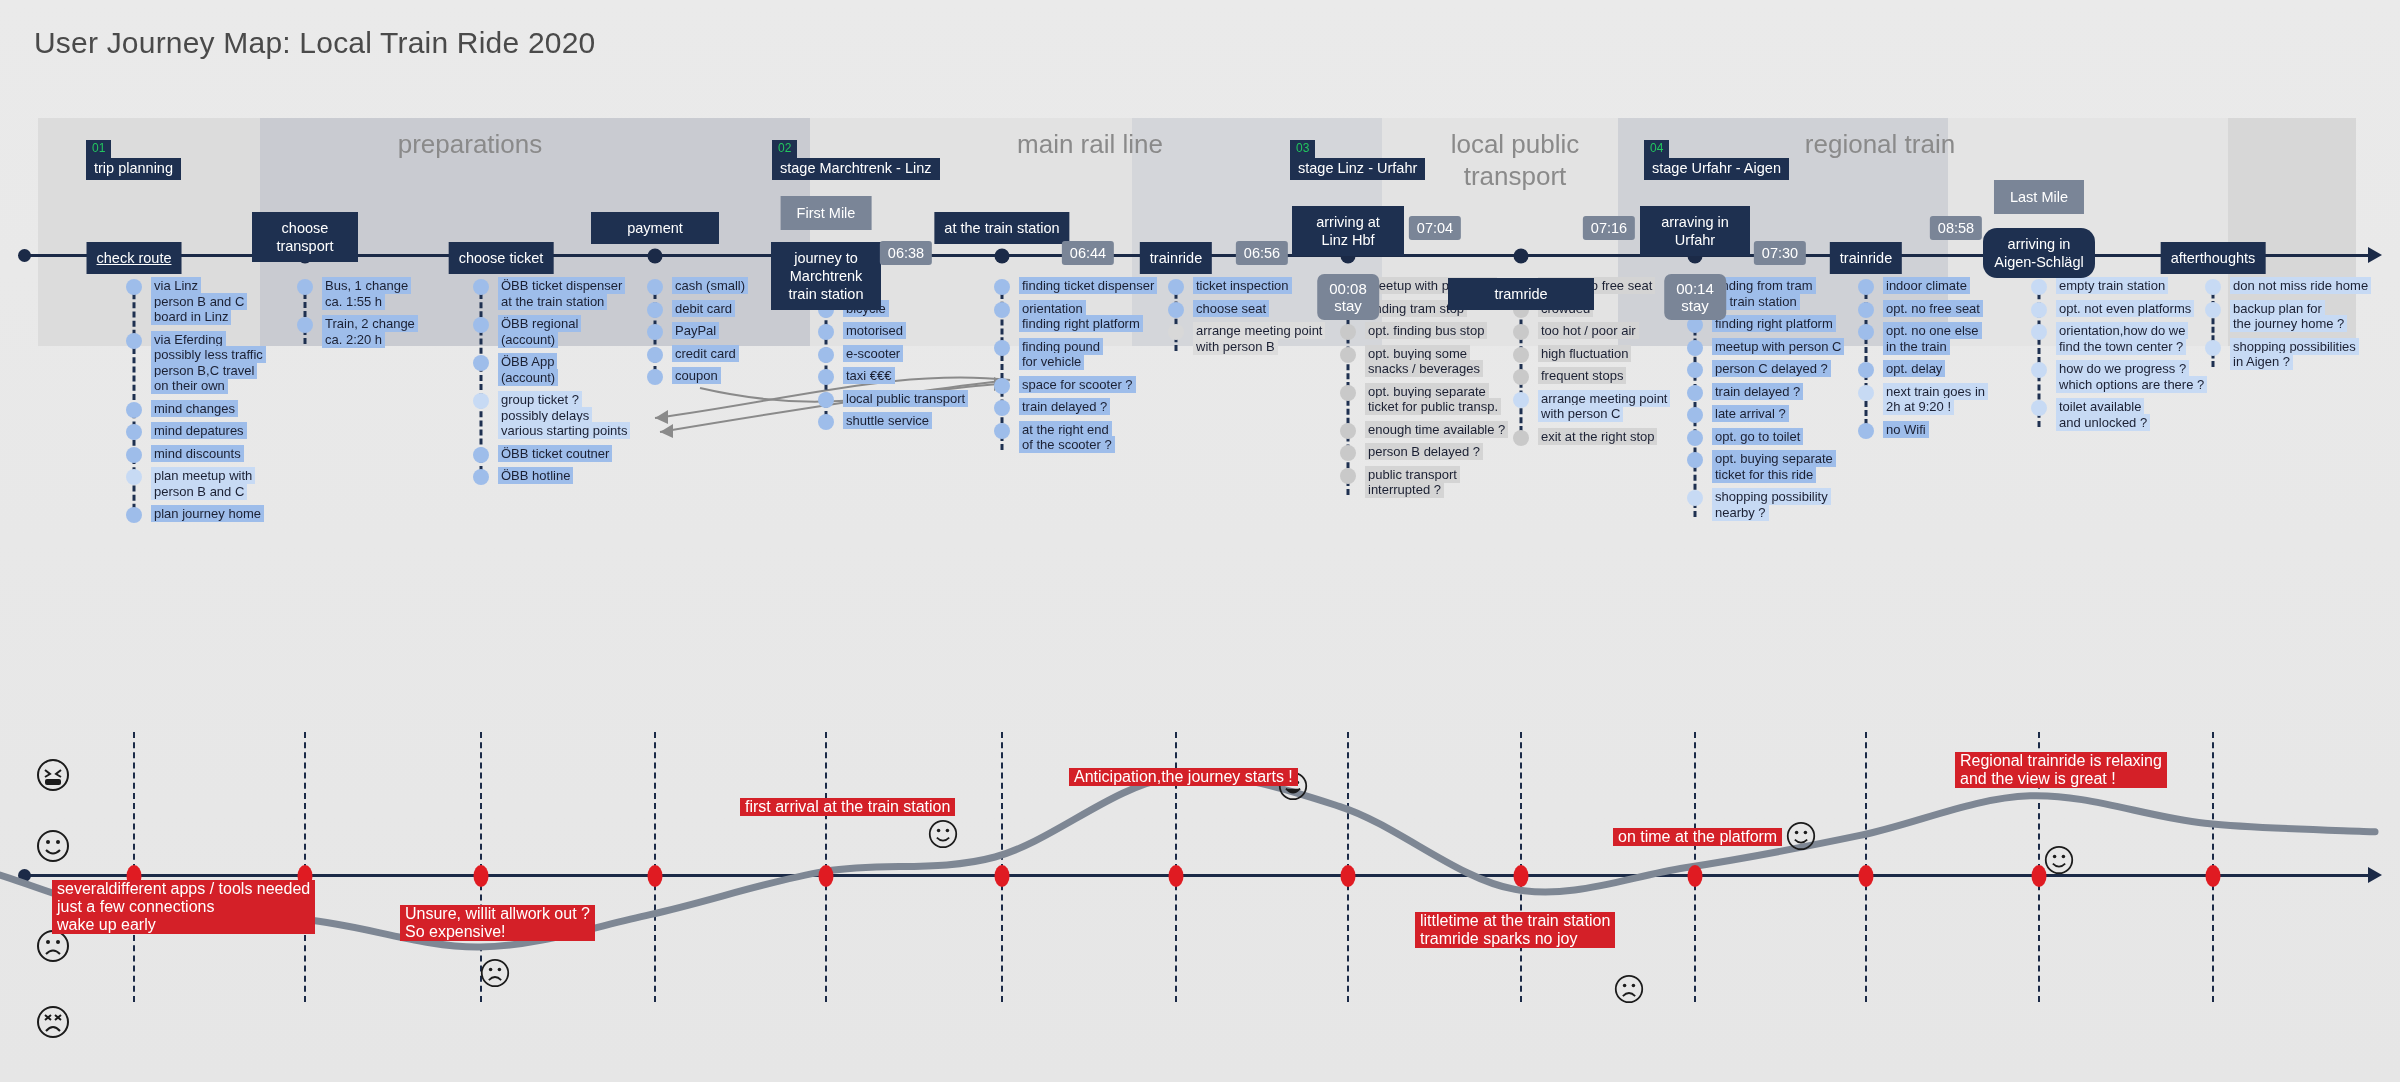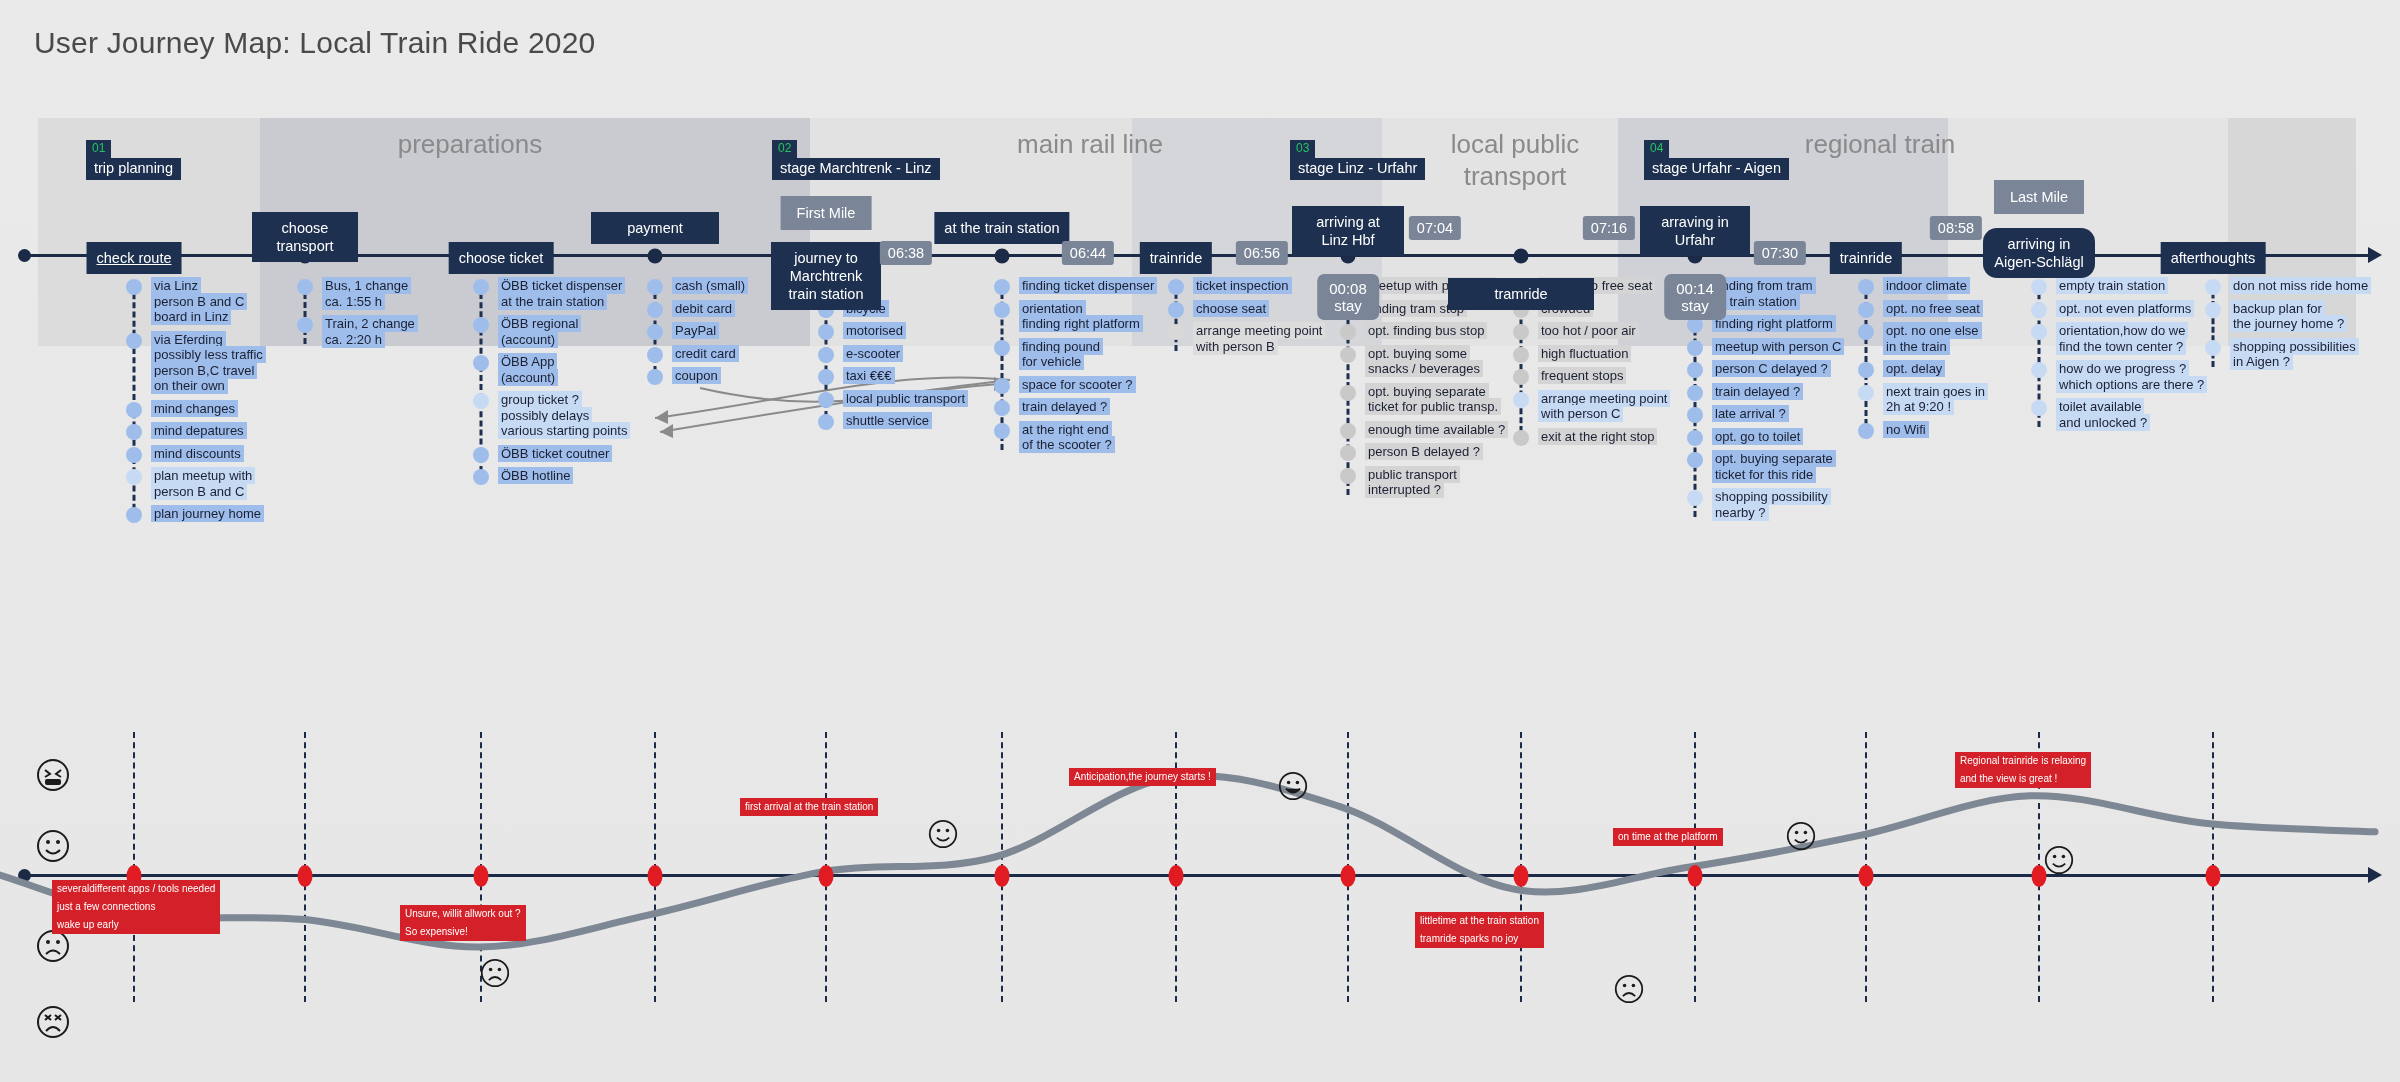--- a/index.html
+++ b/index.html
@@ -137,21 +137,21 @@
     position: absolute; top: 32px; height: 270px; width: 0;
     border-left: 2px dashed #1b2a47; transform: translateX(-1px); z-index: 1;
   }
   .rednode {
     position: absolute; width: 15px; height: 22px; border-radius: 50%;
     background: #e01b22; z-index: 5; transform: translate(-50%,-50%);
   }
   .face { position: absolute; z-index: 4; }
   .note {
     position: absolute; z-index: 6; background: #d42028; color: #fff;
-    font-size: 10px; line-height: 16px; padding: 0;
+    font-size: 16px; line-height: 16px; padding: 0;
   }
   .note i { font-style: normal; display: block; background: #d42028;
             padding: 1px 5px; width: fit-content; }
 </style>
 </head>
 <body>
 
 <div id="root">
 
   <div class="title">User Journey Map: Local Train Ride 2020</div>

